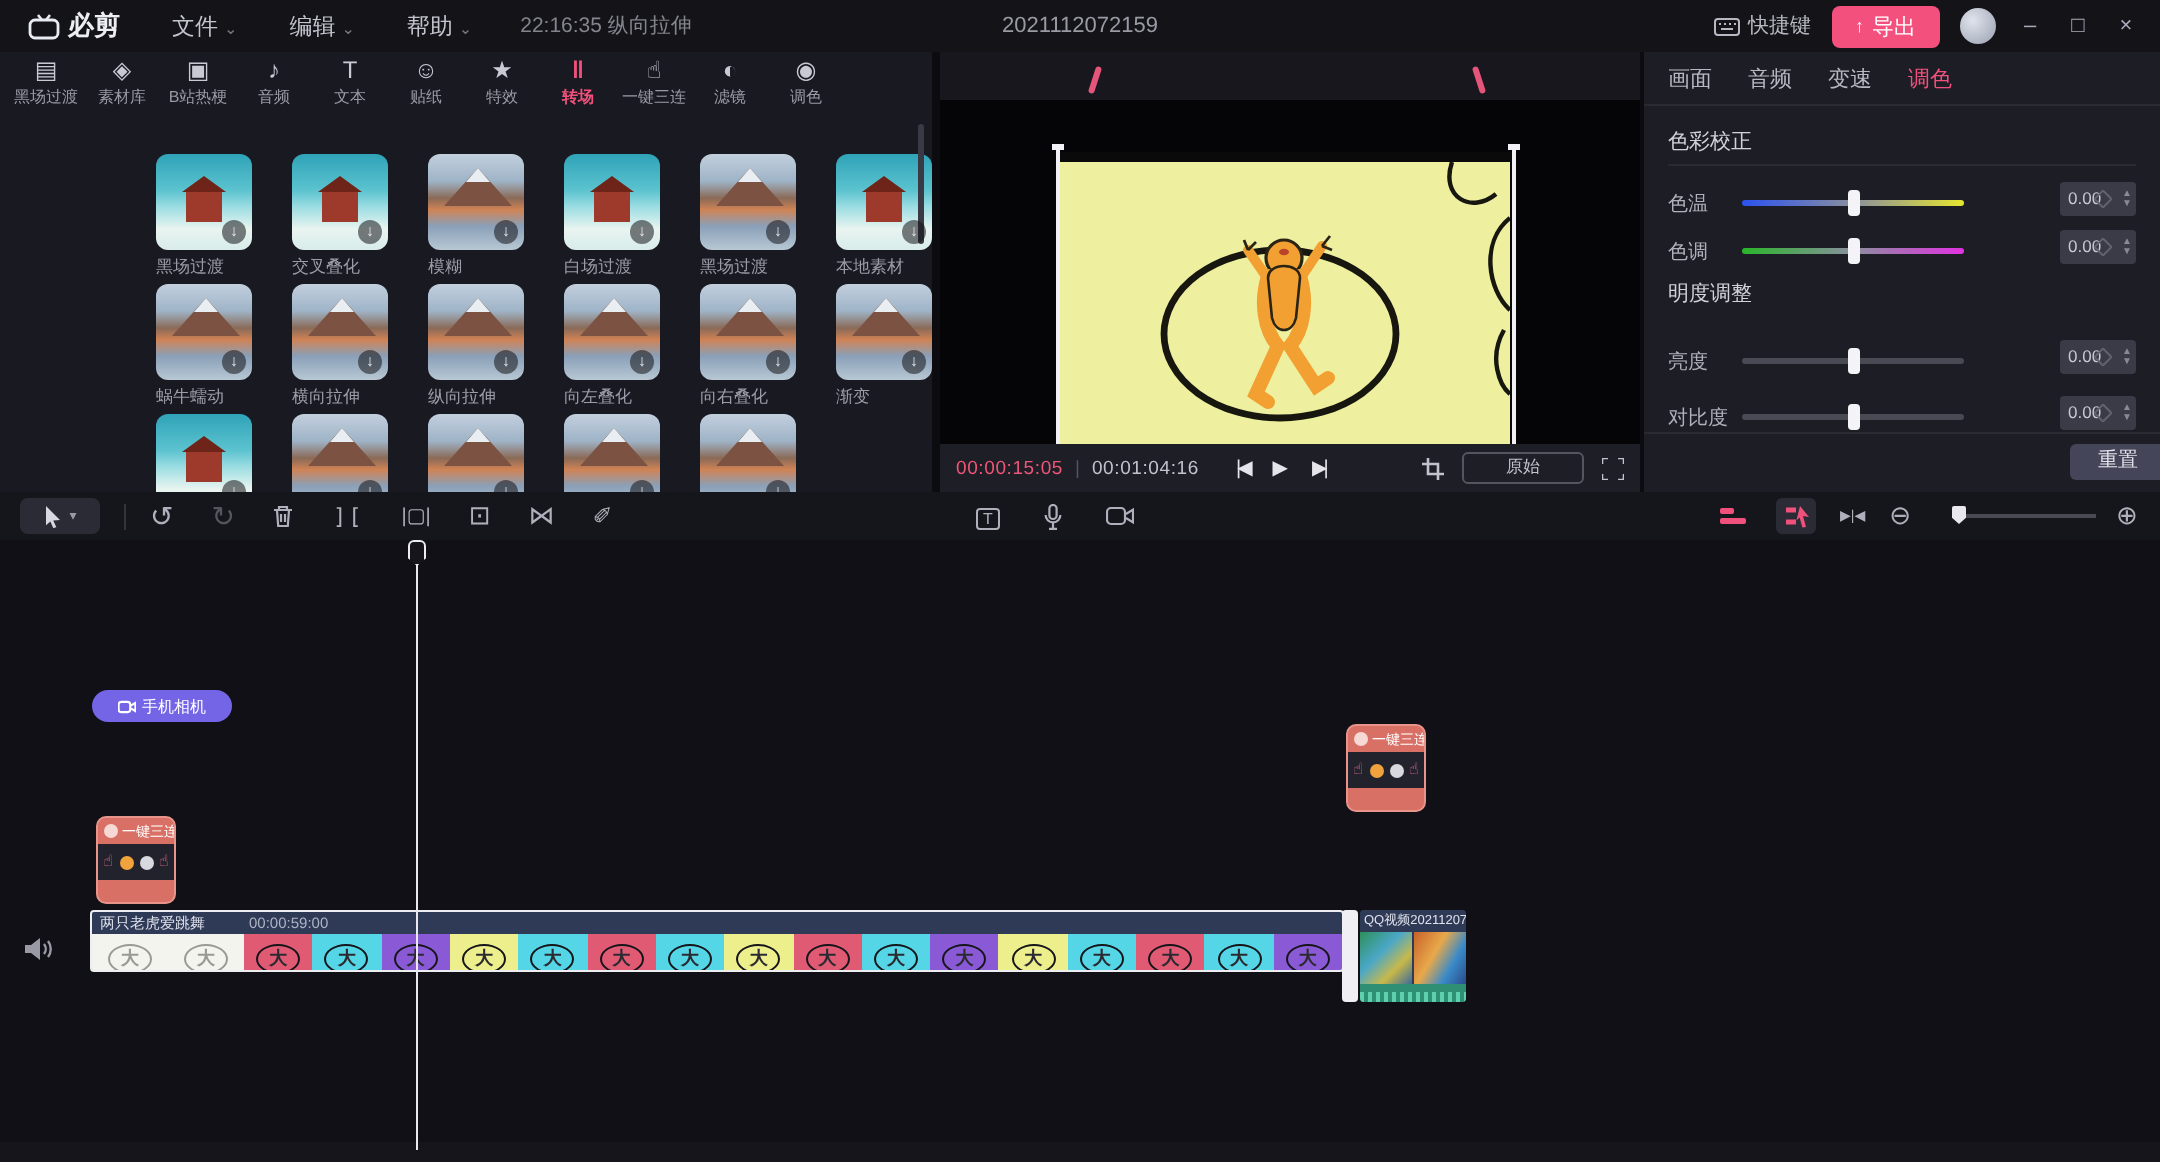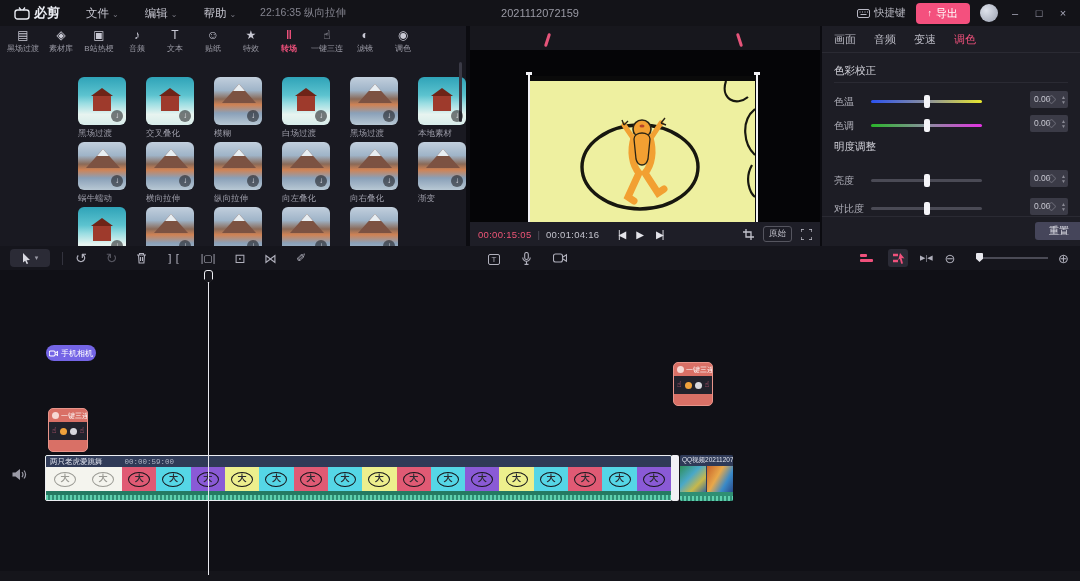--- a/index.html
+++ b/index.html
@@ -67,21 +67,21 @@
   .v-handle { position:absolute; top:24px; width:2px; height:170px; background:#f2f2f6; }
   .v-handle::before,.v-handle::after { content:""; position:absolute; left:-2px; width:6px; height:3px; background:#f2f2f6; }
   .v-handle::before { top:-2px; } .v-handle::after { bottom:-2px; }
   #transport { position:absolute; left:0; bottom:0; width:350px; height:24px; background:#1e1e27;
     display:flex; align-items:center; font-size:9.5px; }
   .t-cur { color:#ee5577; margin-left:8px; letter-spacing:.3px; }
   .t-sep { color:#555560; margin:0 6px; }
   .t-total { color:#c2c2cc; letter-spacing:.3px; }
   .t-controls { position:absolute; left:148px; display:flex; gap:12px; color:#e4e4ea; font-size:10px; }
   .t-right { position:absolute; right:8px; display:flex; align-items:center; gap:9px; }
-  .ratio-pill { border:1px solid #55555f; border-radius:3px; color:#c2c2cc; font-size:8.5px; padding:1px 5px; }
+  .ratio-pill { border:1px solid #55555f; border-radius:3px; color:#c2c2cc; font-size:8.5px; padding:1px 21px; }
 
   
   #ins-tabs { position:absolute; left:12px; top:0; height:26px; display:flex; gap:18px; align-items:center; }
   .ins-tab { font-size:11px; color:#b8b8c2; cursor:pointer; }
   .ins-tab.active { color:#f0517c; }
   .ins-divider { position:absolute; left:0; width:258px; height:1px; background:#2a2a33; }
   .ins-section { position:absolute; left:12px; font-size:10.5px; color:#d2d2da; }
   .ins-row { position:absolute; left:0; width:258px; height:18px; }
   .ins-label { position:absolute; left:12px; top:3px; font-size:10px; color:#b0b0ba; }
   .slider { position:absolute; left:49px; top:8px; width:111px; height:3px; border-radius:2px; background:#4a4a55; }
@@ -119,40 +119,40 @@
     border-radius:1px 1px 2px 2px; clip-path:polygon(0 0,100% 0,100% 65%,50% 100%,0 65%); }
 
   #ruler { position:absolute; left:0; top:24px; width:1080px; height:14px; background:#121218;
     background-image:repeating-linear-gradient(90deg,#3c3c46 0 1px,transparent 1px 10.4px);
     background-size:100% 3px; background-repeat:no-repeat; }
   #ruler-labels { position:absolute; left:-7px; top:3px; display:flex; }
   .rl { width:104px; text-align:center; font-size:8.5px; color:#5c5c68; letter-spacing:.2px; }
 
   #tracks { position:absolute; left:0; top:38px; width:1080px; height:297px; }
 
-  .clip-phone { position:absolute; left:46px; top:61px; width:50px; height:16px; background:#7465e6;
+  .clip-phone { position:absolute; left:46px; top:61px; width:70px; height:16px; background:#7465e6;
     border-radius:8px; display:flex; align-items:center; justify-content:center; gap:3px;
     color:#fff; font-size:8px; white-space:nowrap; }
   .sticker { position:absolute; width:40px; height:44px; background:#d97066; border:1px solid #e8948a;
     border-radius:5px; overflow:hidden; }
   .sticker .st-head { height:13px; display:flex; align-items:center; gap:2px; padding:0 3px;
     color:#fff; font-size:7px; white-space:nowrap; overflow:hidden; }
   .st-badge { width:7px; height:7px; border-radius:50%; background:#f6d8d4; flex:0 0 auto; }
   .sticker .st-body { height:18px; background:#22222c; display:flex; align-items:center;
     justify-content:center; gap:3px; }
   .st-thumb { color:#f06a8a; font-size:8px; line-height:8px; }
   .st-coin { width:7px; height:7px; border-radius:50%; background:#f0a23c; }
   .st-disc { width:7px; height:7px; border-radius:50%; background:#d8d8de; }
   #sticker-2 { left:673px; top:78px; }
   #sticker-1 { left:48px; top:124px; }
 
   .mute-btn { position:absolute; left:12px; top:184px; color:#9a9aa6; }
 
-  #main-clip { position:absolute; left:45px; top:171px; width:627px; height:46px;
-    border:1px solid #eceef2; border-radius:2px; overflow:hidden; background:#86efac;font-family:Liberation Mono, monospace; }
+  #main-clip { position:absolute; left:45px; top:171px; width:627px; height:31px;
+    border:1px solid #eceef2; border-radius:2px; overflow:hidden; background:#86efac; }
   .clip-title { height:11px; background:#2f3a57; display:flex; align-items:center; }
   .clip-title .nm { font-size:7.5px; color:#dfe2ec; margin-left:4px; white-space:nowrap; }
   .clip-title .dur { font-size:7.5px; color:#aeb4c4; margin-left:22px; }
   #filmstrip { display:flex; height:24px; }
   .frame { flex:1 1 auto; position:relative; display:flex; align-items:center; justify-content:center; }
   .frame .oval { width:22px; height:15px; border:1.5px solid #15151a; border-radius:50%;
     font-size:9px; line-height:12px; text-align:center; color:#2a2a30; font-weight:bold; }
   .frame.sketch { flex:0 0 38px; background:#f4f4ee !important; }
   .frame.sketch .oval { border-color:#9a9a94; color:#9a9a94; }
   .wave { height:9px; background:#2f8f74;

